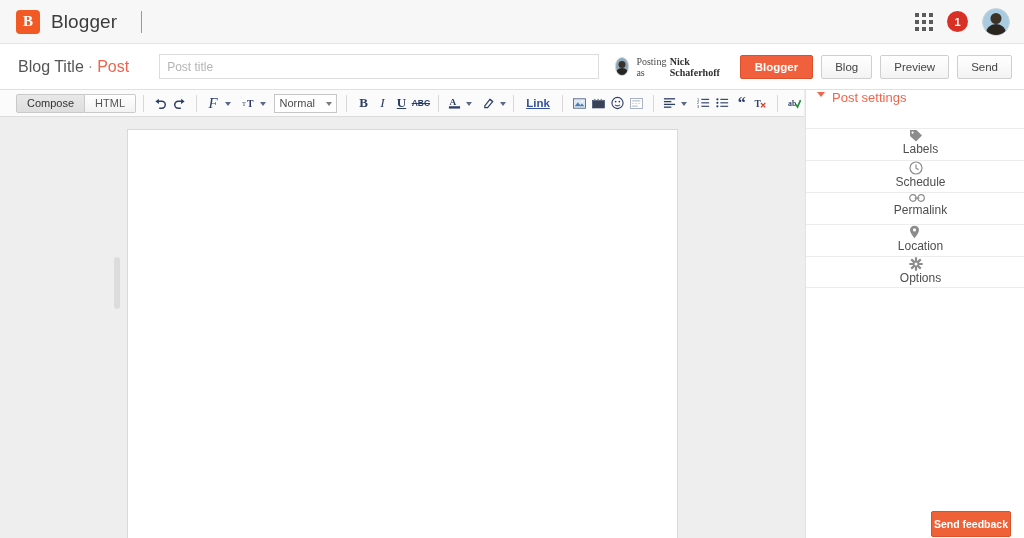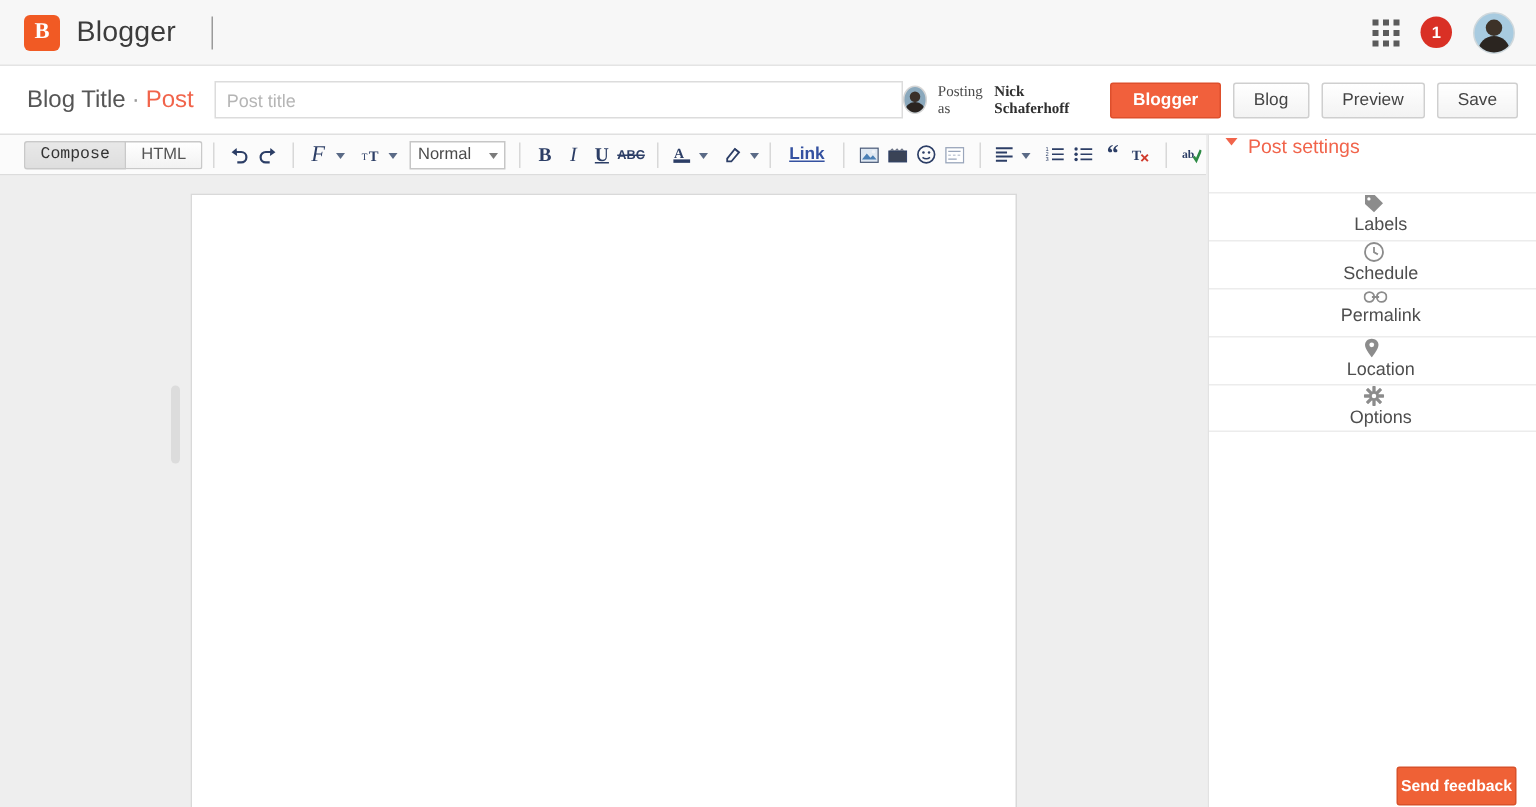--- a/index.html
+++ b/index.html
@@ -53,21 +53,21 @@
   }
   .avatar .head { position: absolute; left: 50%; top: 4px; transform: translateX(-50%);
     width: 11px; height: 11px; border-radius: 50%; background: #3d3228; }
   .avatar .body { position: absolute; left: 50%; bottom: -3px; transform: translateX(-50%);
     width: 21px; height: 14px; border-radius: 11px 11px 0 0; background: #2b2520; }
 
   
   .titlerow {
     position: absolute; left: 0; top: 44px; width: 1024px; height: 46px;
     background: #ffffff; border-bottom: 1px solid #e0e0e0;
-    display: flex; align-items: center; padding-left: 18px;
+    display: flex; align-items: center; padding-left: 18px; gap: 16px;
   }
   .blogname { font-size: 16px; color: #555555; white-space: nowrap; }
   .blogname .dot { color: #9a9a9a; margin: 0 4px; }
   .blogname .post { color: #f1644b; }
   .title-input {
     margin-left: 14px; width: 480px; height: 25px;
     border: 1px solid #dcdcdc; background: #ffffff;
     font-size: 12px; color: #333; padding: 0 7px; outline: none;
     font-family: "Liberation Sans", sans-serif;
   }
@@ -100,21 +100,21 @@
     background: #fbfbfb; border-bottom: 1px solid #dcdcdc;
     display: flex; align-items: center; padding-left: 16px; gap: 0;
   }
   .modetabs { display: flex; }
   .modetab {
     height: 19px; padding: 0 10px; font-size: 11px; line-height: 17px;
     border: 1px solid #c9c9c9; background: linear-gradient(#ffffff,#f2f2f2);
     color: #555; cursor: pointer; font-family: "Liberation Sans", sans-serif;
   }
   .modetab.active { background: linear-gradient(#e8e8e8,#dedede); color: #333; }
-  .modetab:first-child { border-radius: 2px 0 0 2px; font-family: Liberation Mono, monospace; }
+  .modetab:first-child { border-radius: 2px 0 0 2px; }
   .modetab:last-child { border-radius: 0 2px 2px 0; border-left: none; }
   .tsep { width: 1px; height: 17px; background: #d8d8d8; margin: 0 7px; }
   .titem {
     min-width: 19px; height: 20px; display: flex; align-items: center; justify-content: center;
     color: #2c3e66; font-size: 12.5px; cursor: pointer; padding: 0 3px;
   }
   .titem.boldish { font-weight: bold; font-family: "Liberation Serif", serif; font-size: 13px; }
   .titem.ital { font-style: italic; font-family: "Liberation Serif", serif; font-size: 13.5px; }
   .titem.under { text-decoration: underline; font-family: "Liberation Serif", serif;
     font-weight: bold; font-size: 13px; }
@@ -223,21 +223,21 @@
         <div class="posting-avatar">
           <div class="head"></div>
           <div class="body"></div>
         </div>
         <span>Posting as</span>
         <span class="me">Nick Schaferhoff</span>
       </div>
       <button class="btn btn-publish">Blogger</button>
       <button class="btn">Blog</button>
       <button class="btn">Preview</button>
-      <button class="btn">Save</button>
+      <button class="btn">Send</button>
     </div>
   </div>
 
   <div class="toolbar">
 
     <div class="modetabs">
       <div class="modetab active">Compose</div>
       <div class="modetab">HTML</div>
     </div>
 

